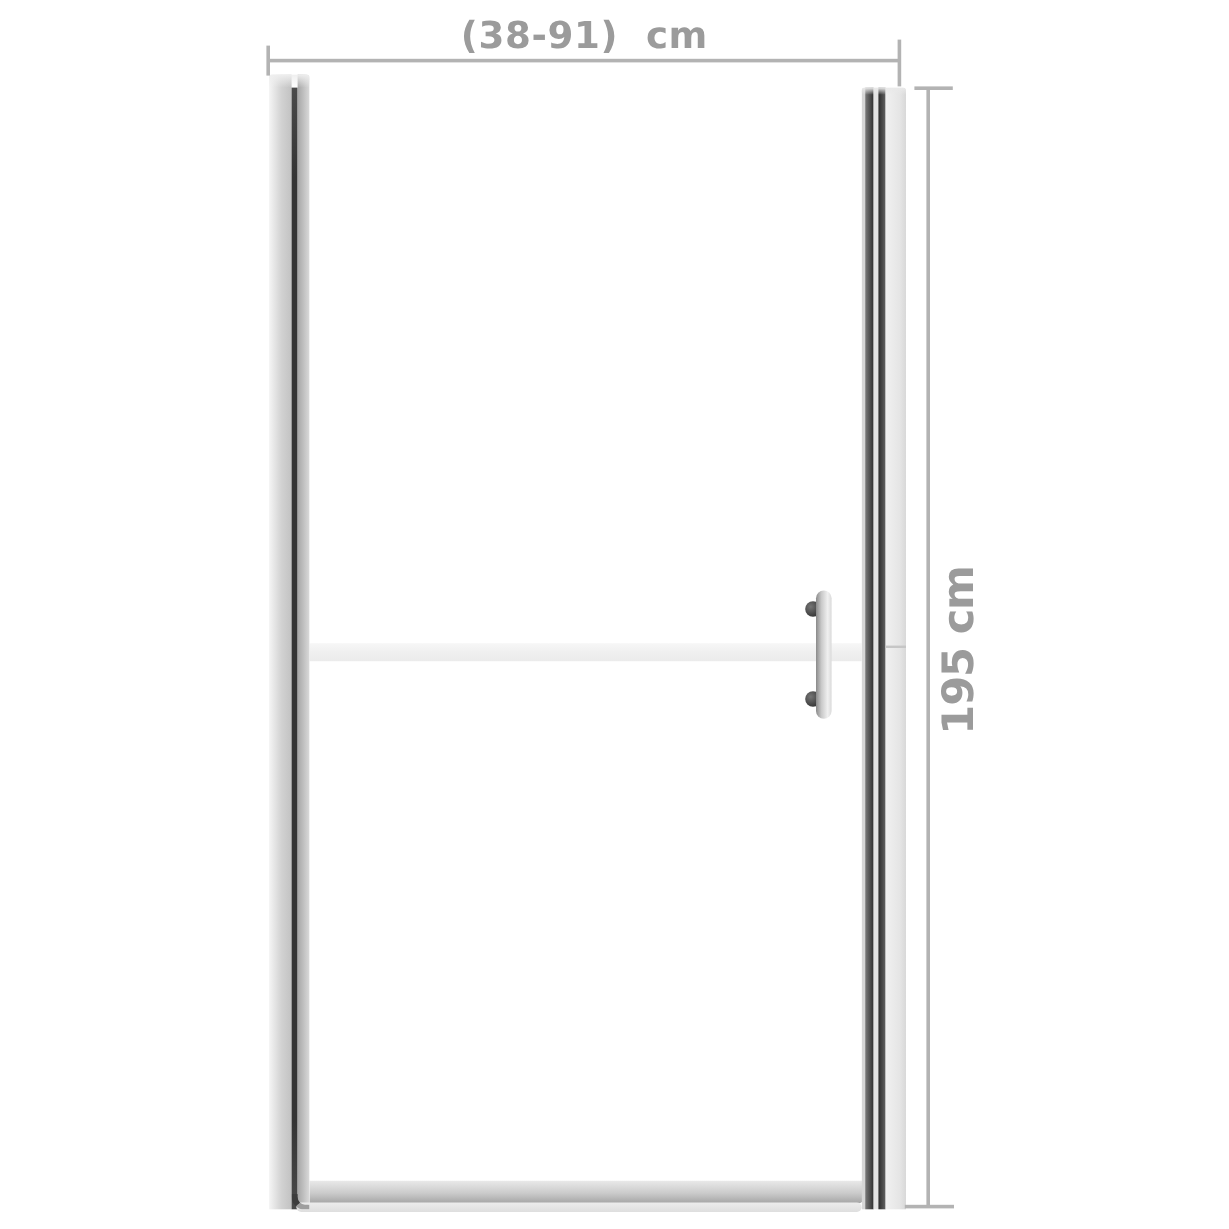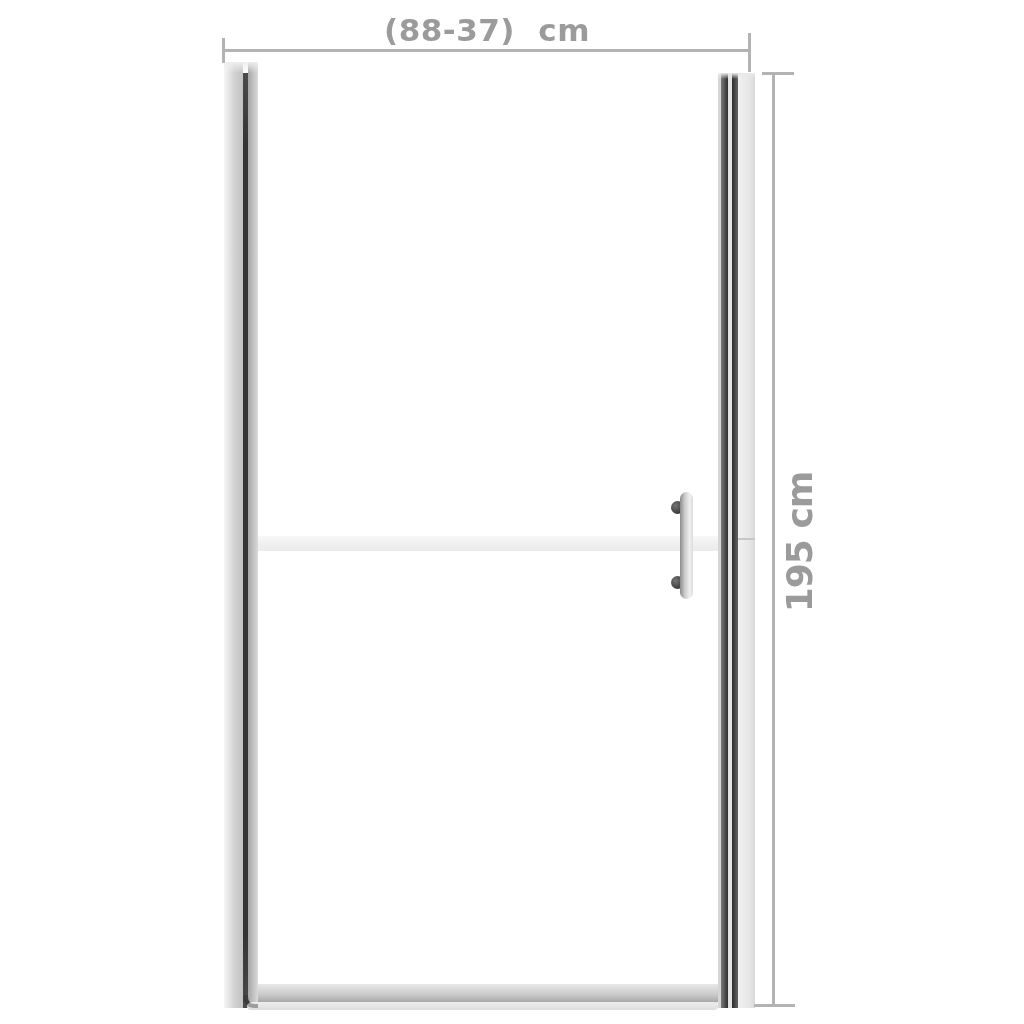--- a/index.html
+++ b/index.html
@@ -76,21 +76,21 @@
     border-left:5px solid #3c3c3c;border-bottom:4px solid #9e9e9e;
     border-bottom-left-radius:11px;box-sizing:border-box;}
 
   .z1{z-index:1}.z2{z-index:2}.z3{z-index:3}.z4{z-index:4}.z5{z-index:5}
 </style>
 </head>
 <body>
 
 <div id="canvas">
 
-  <div class="abs dim-label" id="width-dim-label">(88-37) cm</div>
+  <div class="abs dim-label" id="width-dim-label">(38-91) cm</div>
   <div class="abs dim-line z5" id="width-dim-line"></div>
   <div class="abs dim-line z5" id="width-dim-tick-left"></div>
   <div class="abs dim-line z5" id="width-dim-tick-right"></div>
 
   <div class="abs dim-line z5" id="height-dim-line"></div>
   <div class="abs dim-line z5" id="height-dim-tick-top"></div>
   <div class="abs dim-line z5" id="height-dim-tick-bottom"></div>
   <div class="abs dim-label" id="height-dim-label">195 cm</div>
 
   <div class="abs z1" id="frosted-band"></div>

